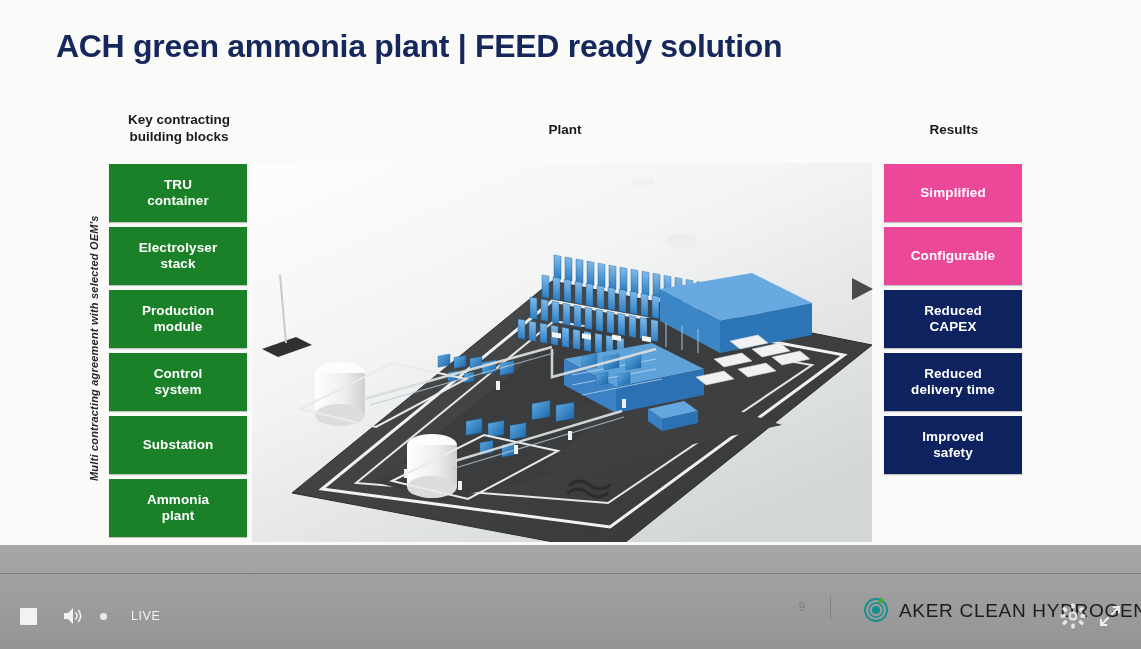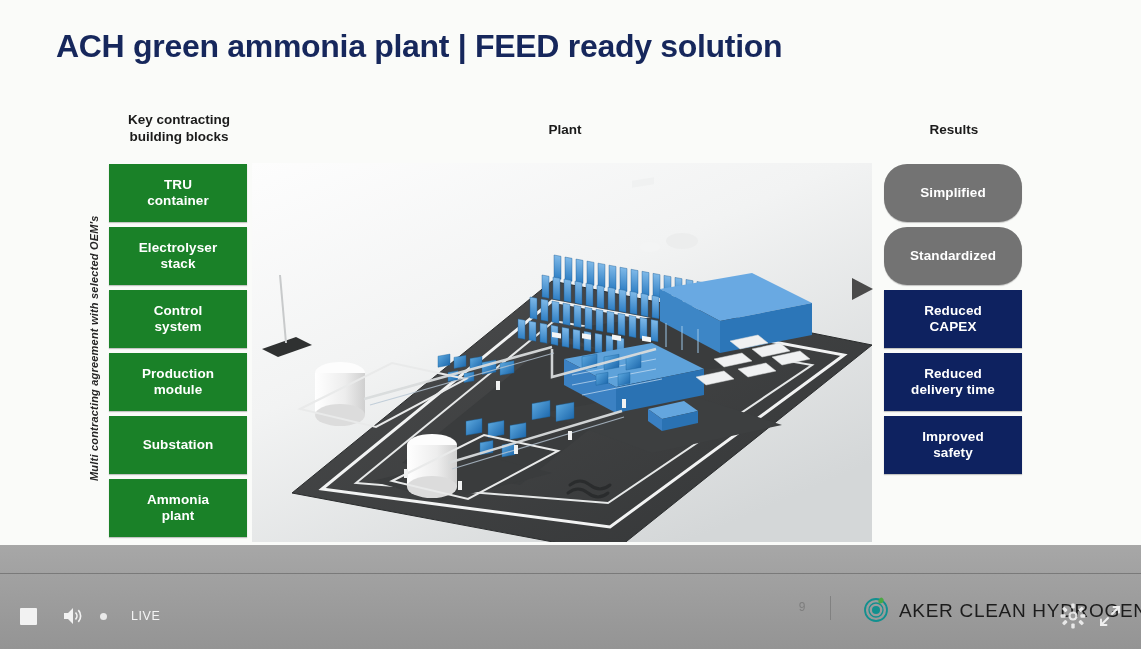--- a/index.html
+++ b/index.html
@@ -46,21 +46,21 @@
   #col-blocks{left:109px;top:164px;width:138px;gap:5px;}
   #col-results{left:884px;top:164px;width:138px;gap:5px;}
 
   .chip{
     height:58px;display:flex;align-items:center;justify-content:center;
     text-align:center;color:#ffffff;font-size:13.5px;font-weight:bold;
     line-height:1.22;letter-spacing:0.1px;
     box-shadow:0 1px 1px rgba(0,0,0,.22);
   }
   .chip.green{background:#1a8128;}
-  .chip.teal{background:#737373;border-radius:23px;}
+  .chip.teal{background:#ec4899;}
   .chip.navy{background:#0e2260;}
 
   
   .plant-panel{
     position:absolute;left:252px;top:163px;width:620px;height:379px;
     background:linear-gradient(160deg,#fdfdfd 0%,#f3f4f4 42%,#e2e4e5 72%,#d5d8d9 100%);
     overflow:hidden;
   }
   .plot-wrap{position:absolute;left:0;top:0;width:620px;height:379px;}
   .plot-wrap svg{display:block;}
@@ -135,47 +135,47 @@
         </span>
       </div>
       <div class="chip green">
         <span>
           <span>Electrolyser</span><br>
           <span>stack</span>
         </span>
       </div>
       <div class="chip green">
         <span>
+          <span>Production</span><br>
+          <span>module</span>
+        </span>
+      </div>
+      <div class="chip green">
+        <span>
           <span>Control</span><br>
           <span>system</span>
-        </span>
-      </div>
-      <div class="chip green">
-        <span>
-          <span>Production</span><br>
-          <span>module</span>
         </span>
       </div>
       <div class="chip green">
         <span>Substation</span>
       </div>
       <div class="chip green">
         <span>
           <span>Ammonia</span><br>
           <span>plant</span>
         </span>
       </div>
     </div>
 
     <div class="col" id="col-results">
       <div class="chip teal">
         <span>Simplified</span>
       </div>
       <div class="chip teal">
-        <span>Standardized</span>
+        <span>Configurable</span>
       </div>
       <div class="chip navy">
         <span>
           <span>Reduced</span><br>
           <span>CAPEX</span>
         </span>
       </div>
       <div class="chip navy">
         <span>
           <span>Reduced</span><br>

